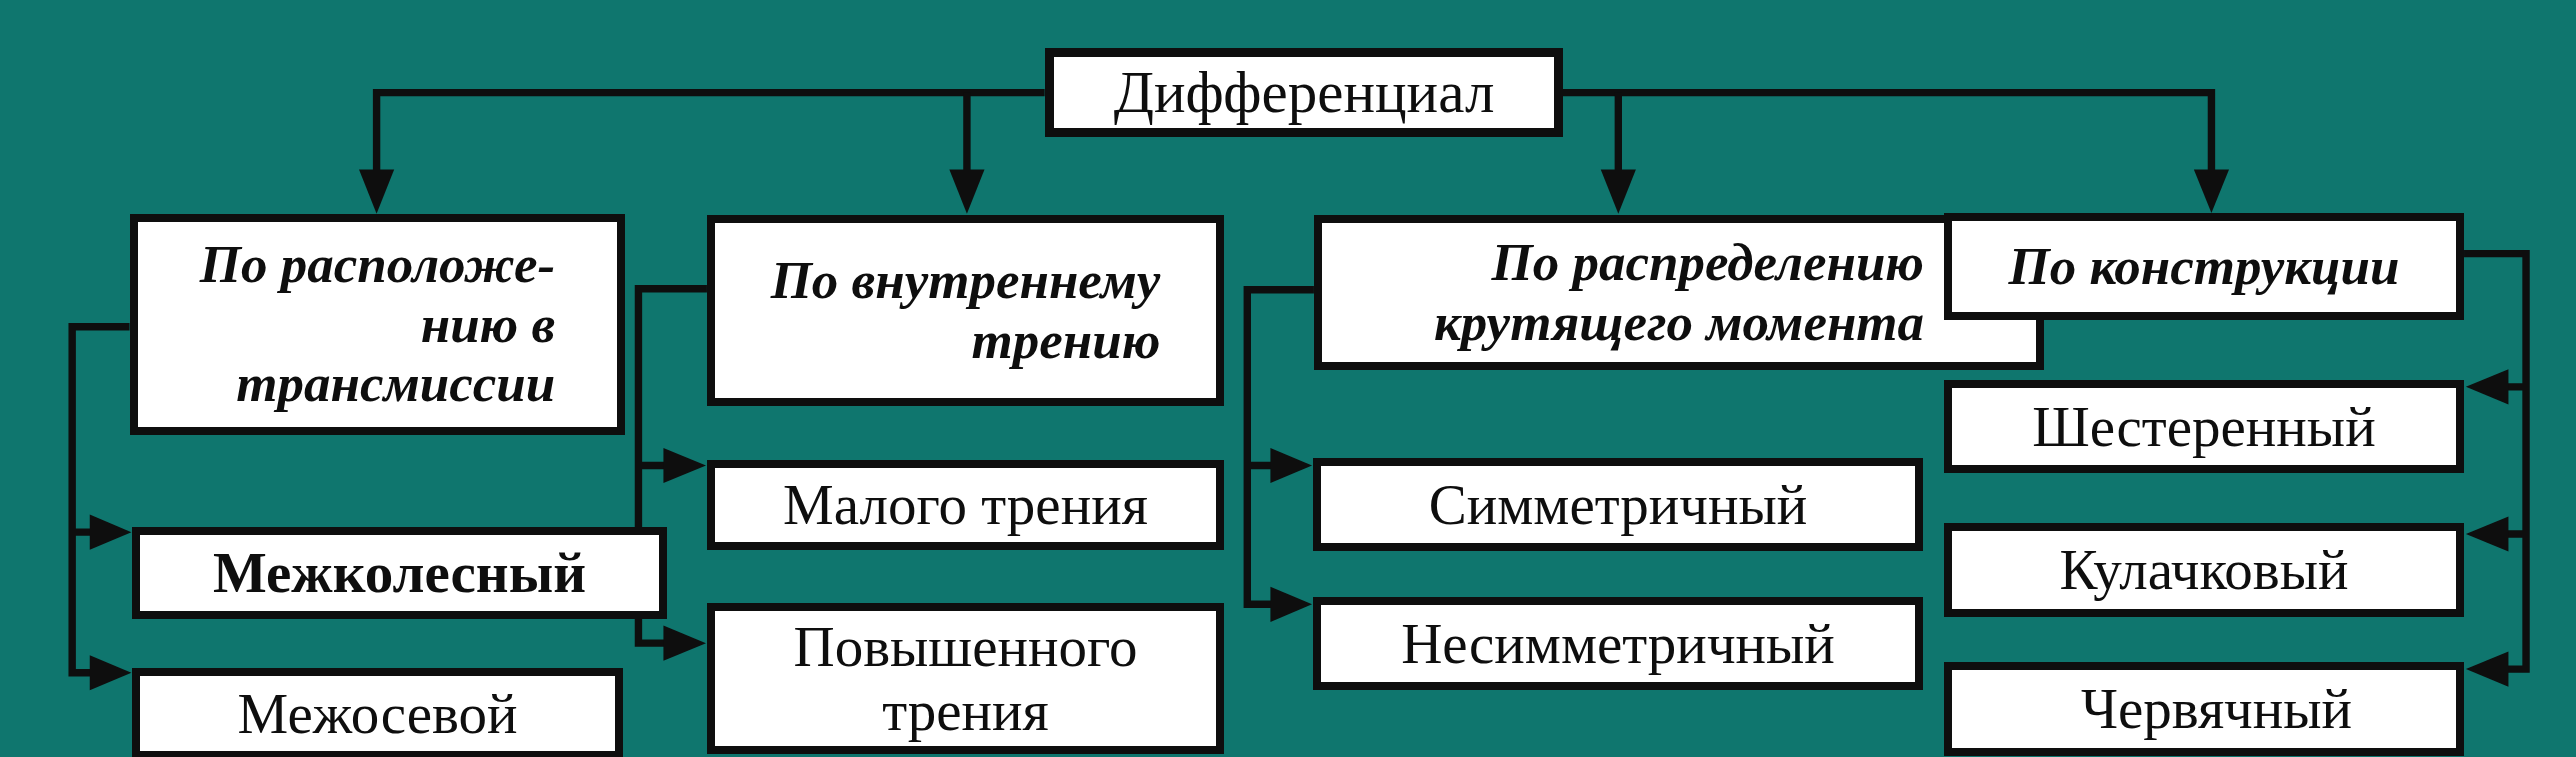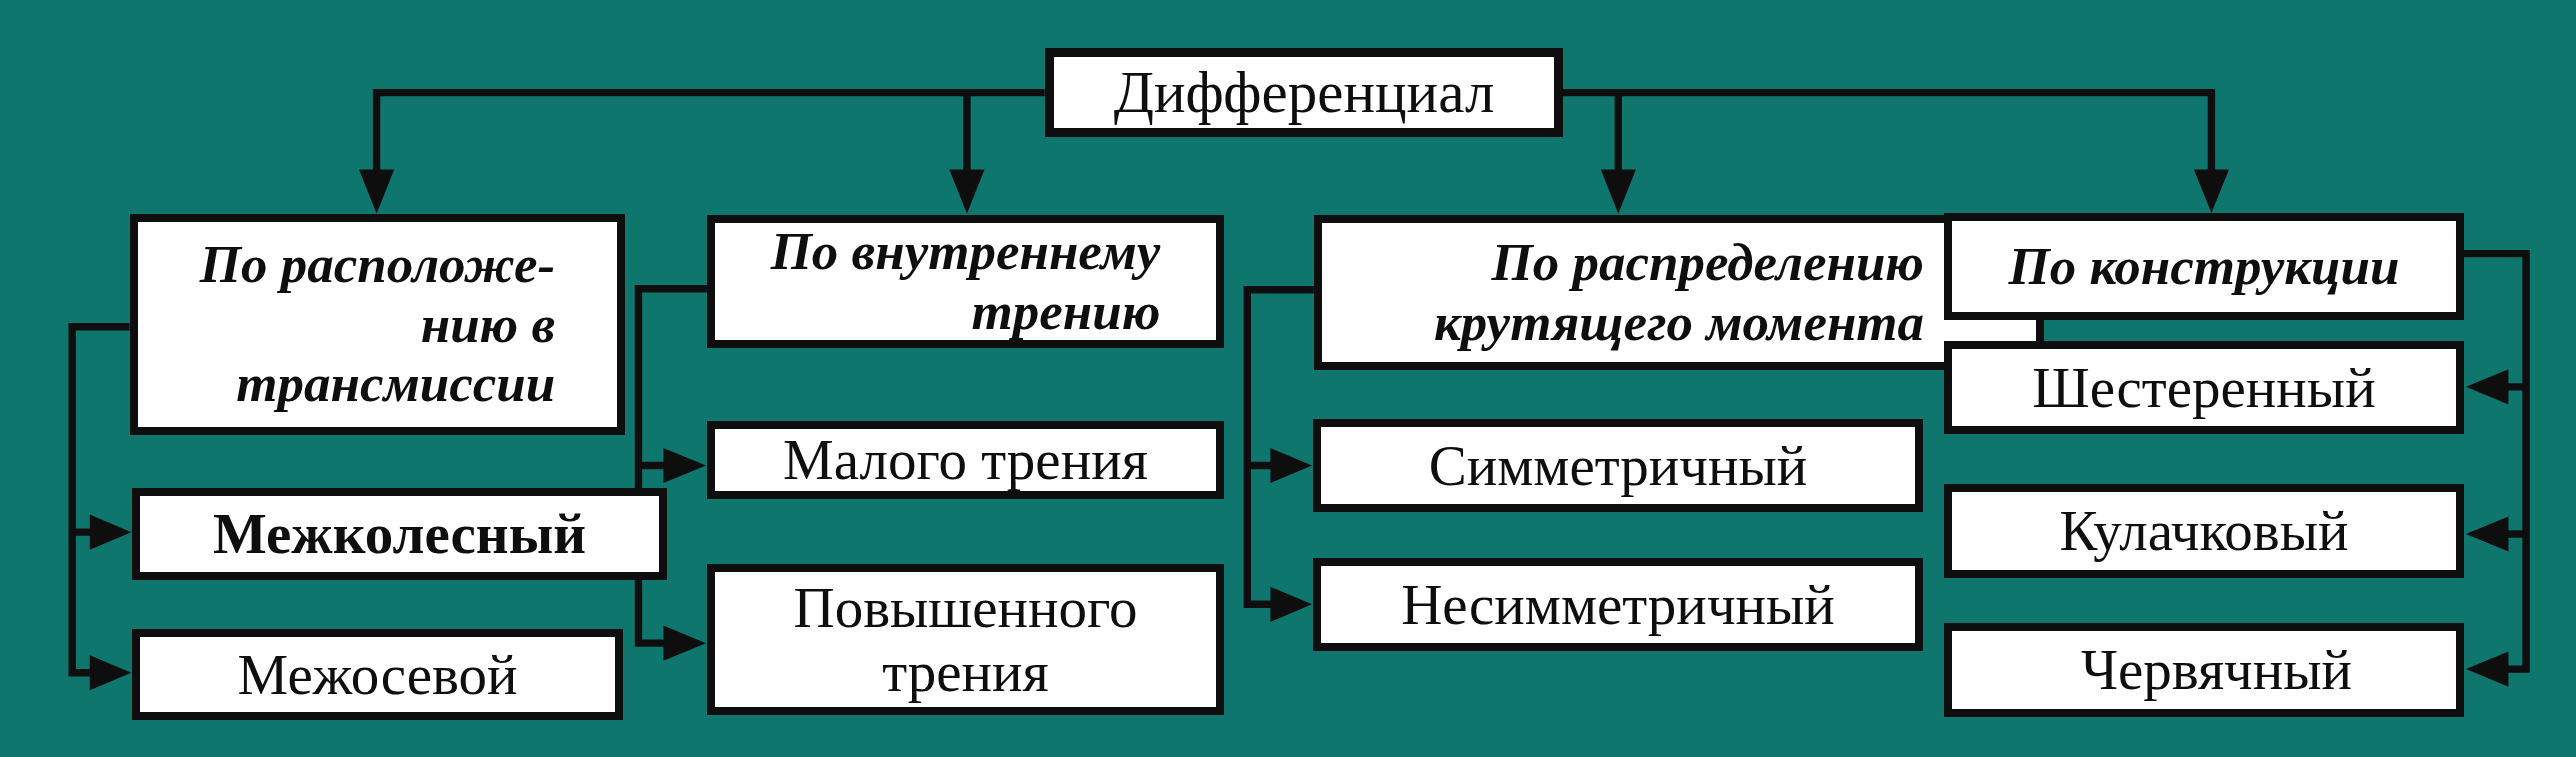--- a/index.html
+++ b/index.html
@@ -34,20 +34,21 @@
     font-size: 59px;
   }
   .hdr {
     font-weight: bold;
     font-style: italic;
     font-size: 53px;
     text-align: right;
   }
   .node {
     font-size: 57px;
+    margin-top: 39px;
   }
   .ln { stroke: #0e0e0e; stroke-width: 8; fill: none; }
   .ah { fill: #0e0e0e; stroke: none; }
 </style>
 </head>
 <body>
 
 <div id="diagram">
 
   <svg id="connectors" viewBox="0 0 2784 819" xmlns="http://www.w3.org/2000/svg">
@@ -80,23 +81,23 @@
   </svg>
 
   <div class="box root-box" style="left:1045px; top:48px; width:518px; height:89px;">Дифференциал</div>
 
   <div class="box hdr" style="left:130px; top:214px; width:495px; height:221px;">По расположе-
 нию в
 трансмиссии</div>
   <div class="box node" style="left:132px; top:488px; width:535px; height:92px;font-weight:bold;">Межколесный</div>
   <div class="box node" style="left:132px; top:629px; width:491px; height:91px;">Межосевой</div>
 
-  <div class="box hdr" style="left:707px; top:215px; width:517px; height:133px;font-style:italic;">По внутреннему
+  <div class="box hdr" style="left:707px; top:215px; width:517px; height:191px;font-style:italic;">По внутреннему
 трению</div>
-  <div class="box node" style="left:707px; top:421px; width:517px; height:78px;">Малого трения</div>
+  <div class="box node" style="left:707px; top:421px; width:517px; height:90px;">Малого трения</div>
   <div class="box node" style="left:707px; top:564px; width:517px; height:151px;">Повышенного
 трения</div>
 
   <div class="box hdr" style="left:1314px; top:215px; width:730px; height:155px;">По распределению
 крутящего момента</div>
   <div class="box node" style="left:1313px; top:419px; width:610px; height:93px;">Симметричный</div>
   <div class="box node" style="left:1313px; top:558px; width:610px; height:93px;">Несимметричный</div>
 
   <div class="box hdr" style="left:1944px; top:213px; width:520px; height:107px;">По конструкции</div>
   <div class="box node" style="left:1944px; top:341px; width:520px; height:93px;">Шестеренный</div>

